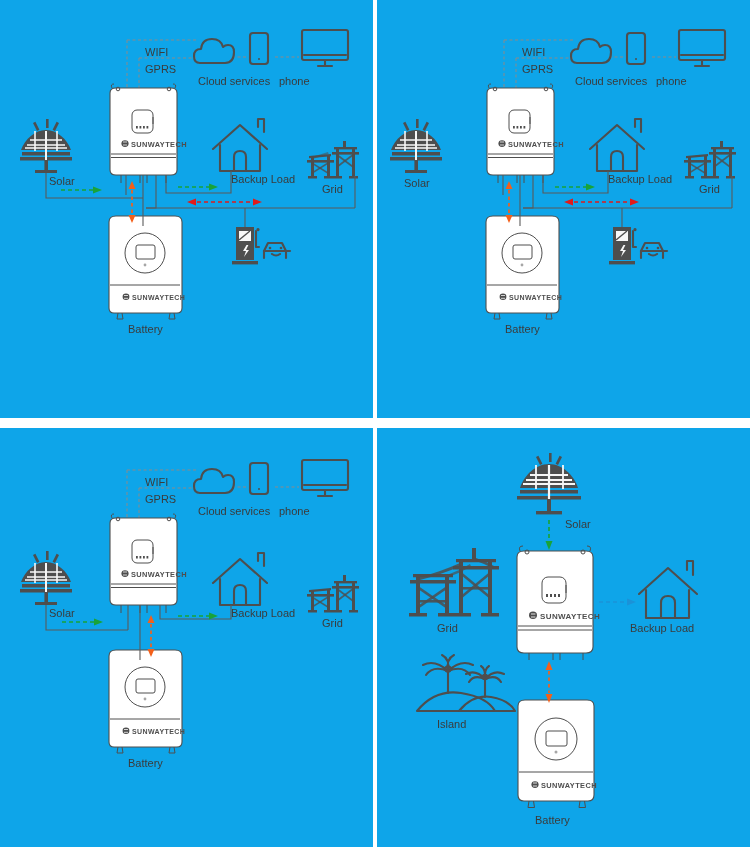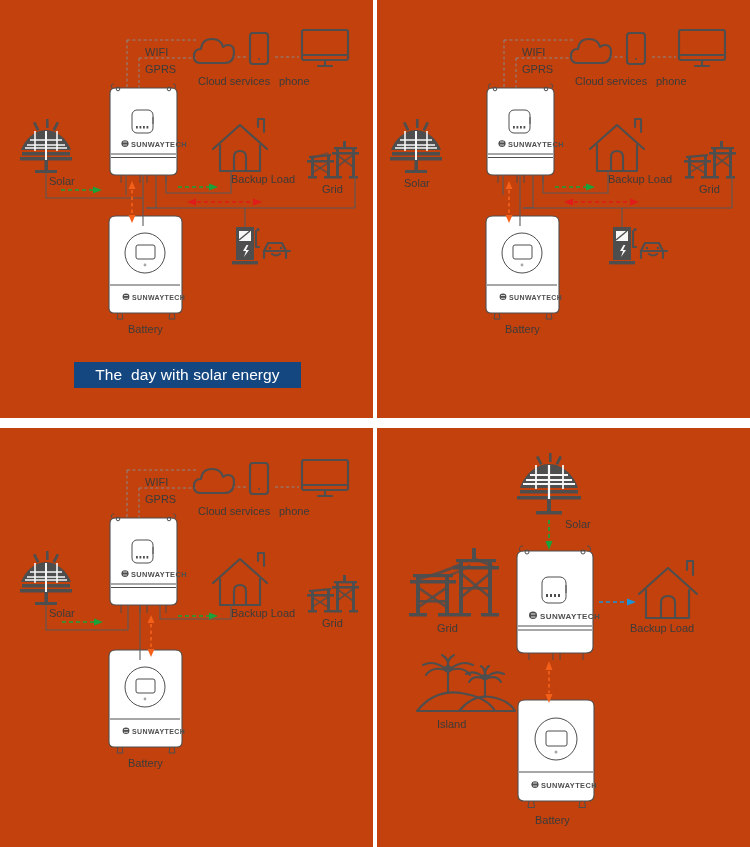--- a/index.html
+++ b/index.html
@@ -1,20 +1,20 @@
 <!DOCTYPE html>
 <html><head>
 <meta charset="utf-8">
 <style>
   html,body{margin:0;padding:0;background:#ffffff;}
   body{width:750px;height:847px;font-family:"Liberation Sans",sans-serif;}
   .grid{position:relative;width:750px;height:847px;display:grid;
         grid-template-columns:373px 373px;grid-template-rows:418px 419px;
         column-gap:4px;row-gap:10px;background:#ffffff;}
-  .panel{position:relative;background:#c2410c;overflow:hidden;padding-left:16px;}
+  .panel{position:relative;background:#0ea5e9;overflow:hidden;padding-left:16px;}
   .stage{position:absolute;inset:0;}
   svg.diagram{position:absolute;left:0;top:0;width:100%;height:100%;}
   .cap{position:absolute;background:#14477f;color:#ffffff;
        display:flex;align-items:center;justify-content:center;
        font-size:15.5px;letter-spacing:.1px;white-space:pre;}
   .cap.c1{left:74px;top:362px;width:227px;height:26px;}
   .lbl{fill:#3b3b3b;font-family:"Liberation Sans",sans-serif;font-size:11px;}
   .wire{stroke:#5a5a5a;stroke-width:1.1;fill:none;}
   .dashline{stroke:#8a8a8a;stroke-width:1;fill:none;stroke-dasharray:3 2.5;}
   .icon-d{fill:#4e4e4e;}
@@ -170,21 +170,20 @@
           <path class="hd-r" d="M196 198.5 l-9 3.5 l9 3.5 Z"></path>
           <path class="hd-r" d="M253 198.5 l9 3.5 l-9 3.5 Z"></path>
         </g>
         <g>
           <path class="arr-o" d="M132 190 v24"></path>
           <path class="hd-o" d="M128.5 189 l3.5 -8 l3.5 8 Z"></path>
           <path class="hd-o" d="M128.5 215 l3.5 8 l3.5 -8 Z"></path>
         </g>
       </svg>
     </div>
-    <div class="cap c1">The  day with solar energy</div>
   </div>
 
   <div class="panel">
     <div class="stage">
       <svg class="diagram" viewBox="0 0 373 418">
         <g>
           <path class="dashline" d="M127 40 L196 40"></path>
           <path class="dashline" d="M127 40 L127 92"></path>
           <path class="dashline" d="M139 58 L196 58"></path>
           <path class="dashline" d="M139 58 L139 92"></path>

